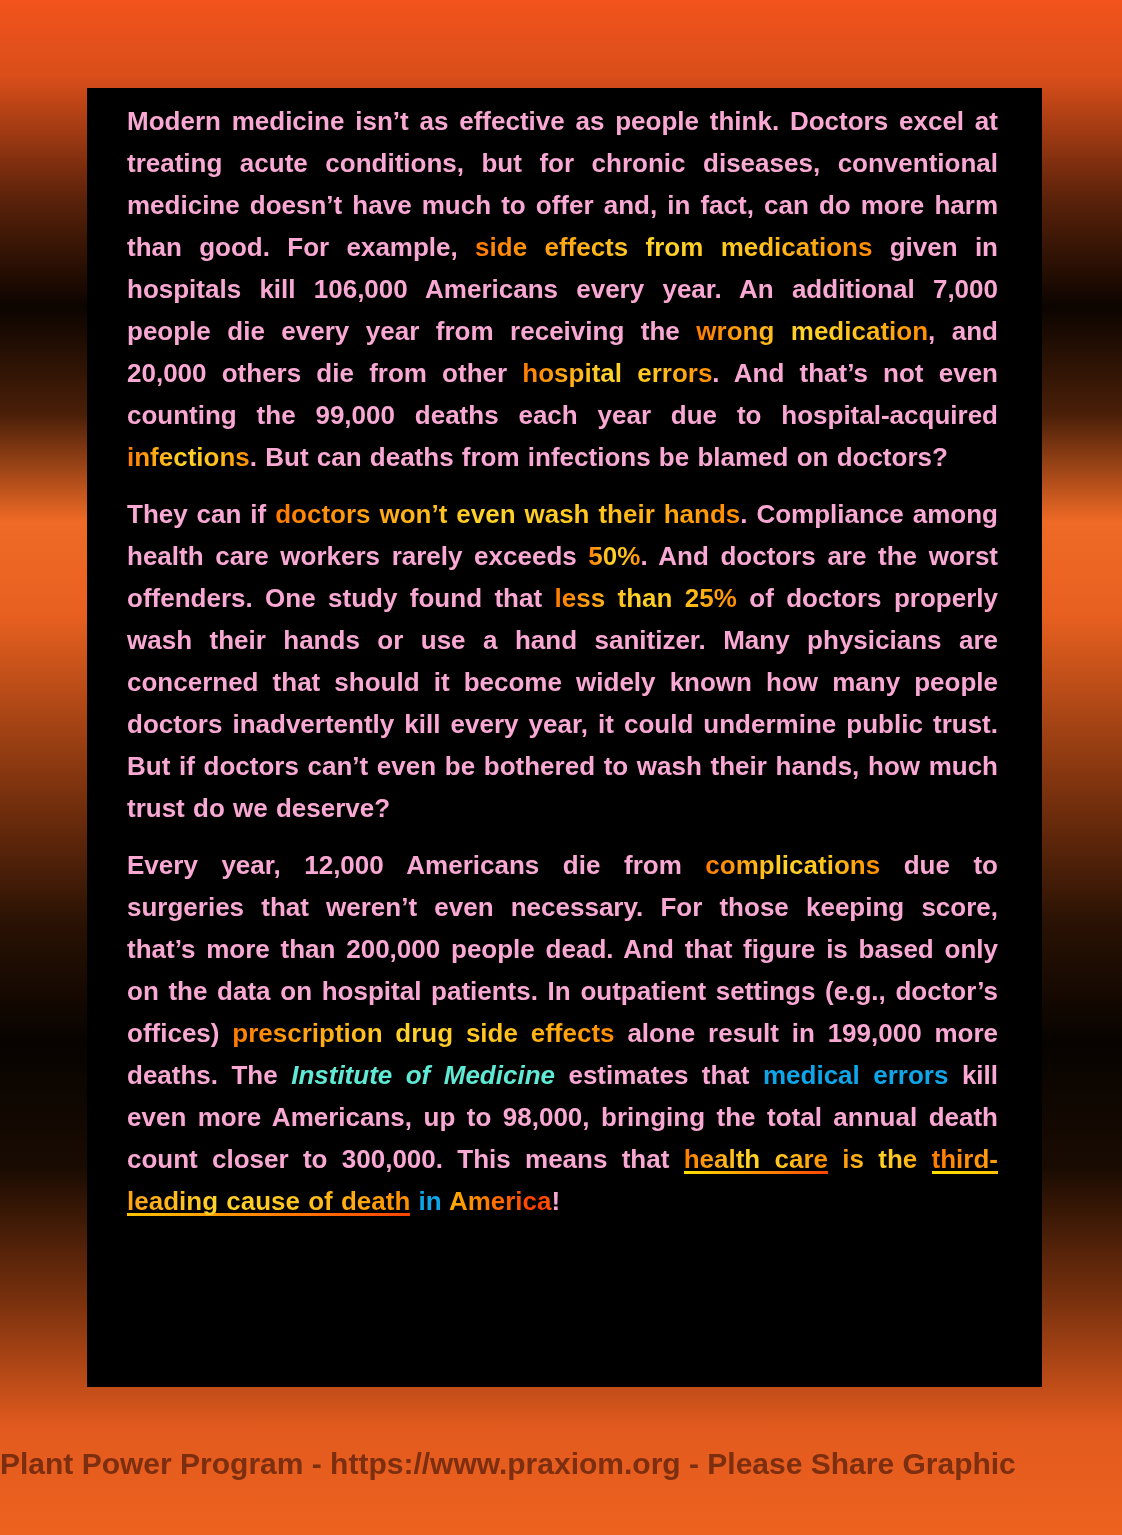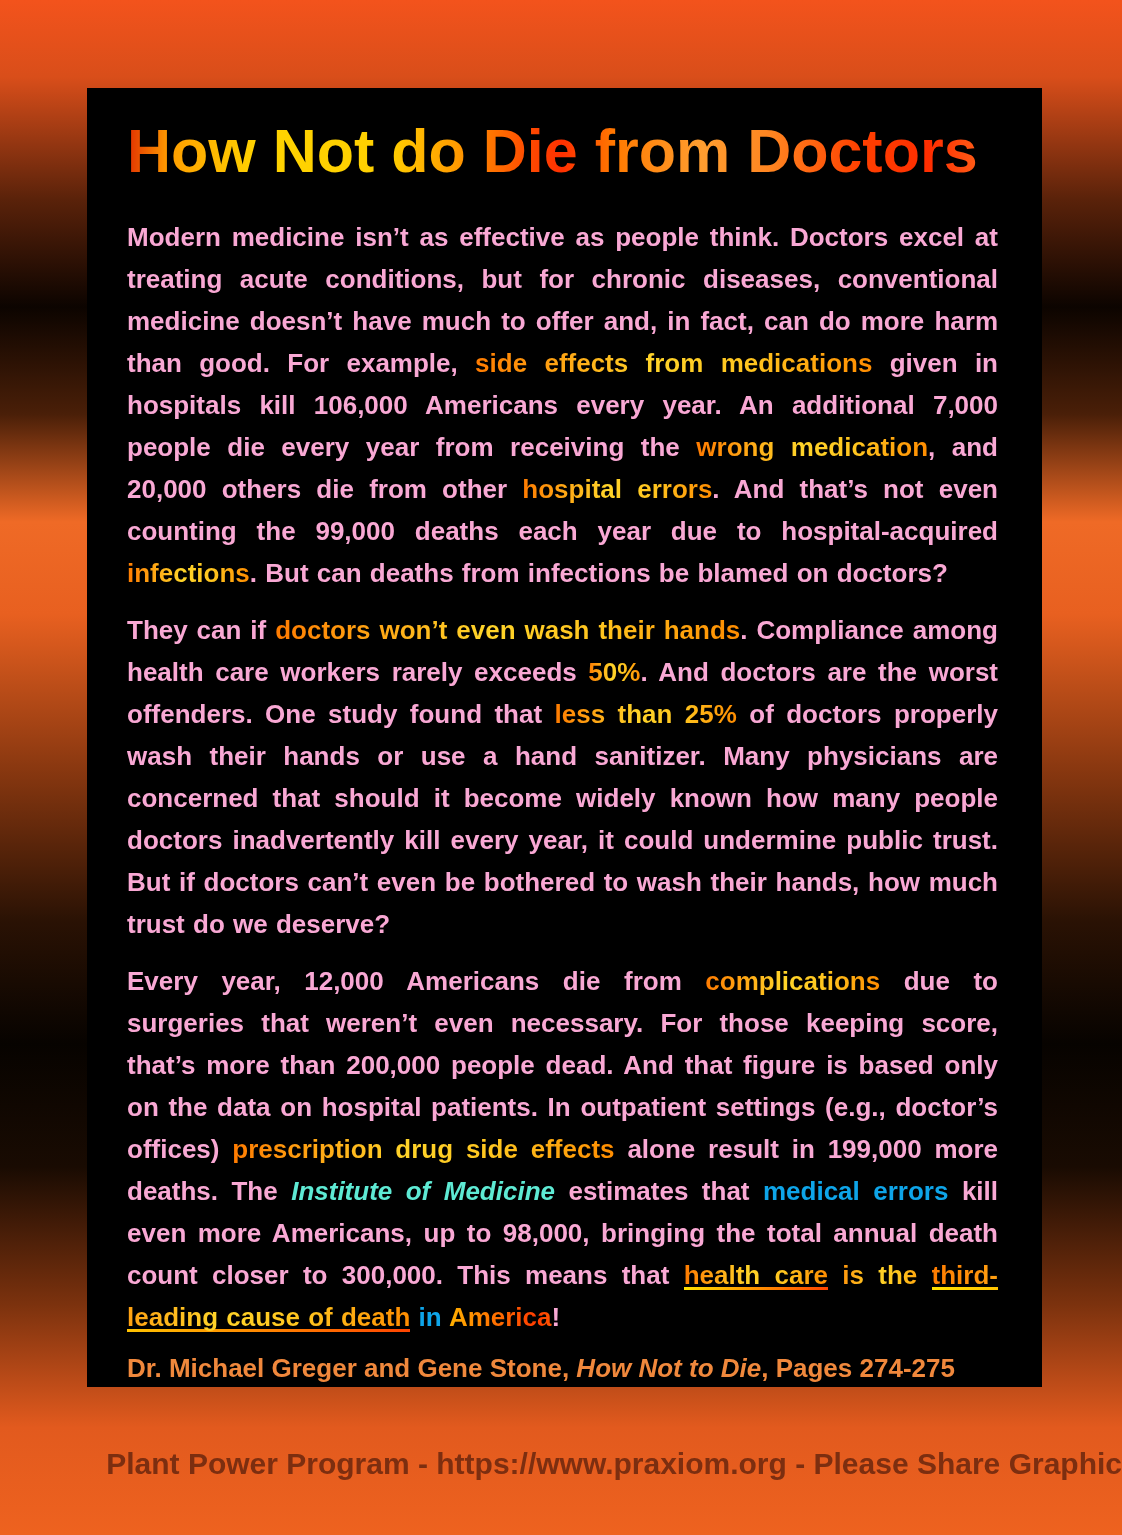--- a/index.html
+++ b/index.html
@@ -80,35 +80,33 @@
     font-size: 26px;
     font-weight: bold;
     color: #f0883c;
     margin: 4px 0 0 0;
   }
   .seg-c { color: #f0883c; }
   .seg-ci { color: #f0883c; font-style: italic; }
   .footer {
     position: absolute;
     left: 0; right: 0; top: 1447px;
-    text-align: right;
+    text-align: left;
     font-size: 30px;
     font-weight: bold;
     letter-spacing: 0px;
     color: #7c2e10;
   }
 </style>
 </head>
 <body>
 
 <div class="panel">
   <div class="content">
-    <h1 class="title">How Not do Die from Doctors</h1>
     <div id="paragraphs">
         <p class="body"><span class="seg-t">Modern medicine isn’t as effective as people think. Doctors excel at treating acute conditions, but for chronic diseases, conventional medicine doesn’t have much to offer and, in fact, can do more harm than good. For example, </span><span class="seg-h">side effects from medications</span><span class="seg-t"> given in hospitals kill 106,000 Americans every year. An additional 7,000 people die every year from receiving the </span><span class="seg-h">wrong medication</span><span class="seg-t">, and 20,000 others die from other </span><span class="seg-h">hospital errors</span><span class="seg-t">. And that’s not even counting the 99,000 deaths each year due to hospital-acquired </span><span class="seg-h">infections</span><span class="seg-t">. But can deaths from infections be blamed on doctors?</span></p>
         <p class="body"><span class="seg-t">They can if </span><span class="seg-h">doctors won’t even wash their hands</span><span class="seg-t">. Compliance among health care workers rarely exceeds </span><span class="seg-h">50%</span><span class="seg-t">. And doctors are the worst offenders. One study found that </span><span class="seg-h">less than 25%</span><span class="seg-t"> of doctors properly wash their hands or use a hand sanitizer. Many physicians are concerned that should it become widely known how many people doctors inadvertently kill every year, it could undermine public trust. But if doctors can’t even be bothered to wash their hands, how much trust do we deserve?</span></p>
         <p class="body"><span class="seg-t">Every year, 12,000 Americans die from </span><span class="seg-h">complications</span><span class="seg-t"> due to surgeries that weren’t even necessary. For those keeping score, that’s more than 200,000 people dead. And that figure is based only on the data on hospital patients. In outpatient settings (e.g., doctor’s offices) </span><span class="seg-h">prescription drug side effects</span><span class="seg-t"> alone result in 199,000 more deaths. The </span><span class="seg-i">Institute of Medicine</span><span class="seg-t"> estimates that </span><span class="seg-y">medical errors</span><span class="seg-t"> kill even more Americans, up to 98,000, bringing the total annual death count closer to 300,000. This means that </span><span class="seg-u"><span class="seg-h">health care</span></span><span class="seg-h"> is the </span><span class="seg-u"><span class="seg-h">third-leading cause of death</span></span><span class="seg-y"> in </span><span class="seg-r">America</span><span class="seg-t">!</span></p>
       </div>
-    <p class="citation" id="citation"><span class="seg-c">Dr. Michael Greger and Gene Stone, </span><span class="seg-ci">How Not to Die</span><span class="seg-c">, Pages 274-275</span></p>
   </div>
 </div>
 
 <div class="footer">Plant Power Program - https://www.praxiom.org - Please Share Graphic</div>
 
 </body></html>

